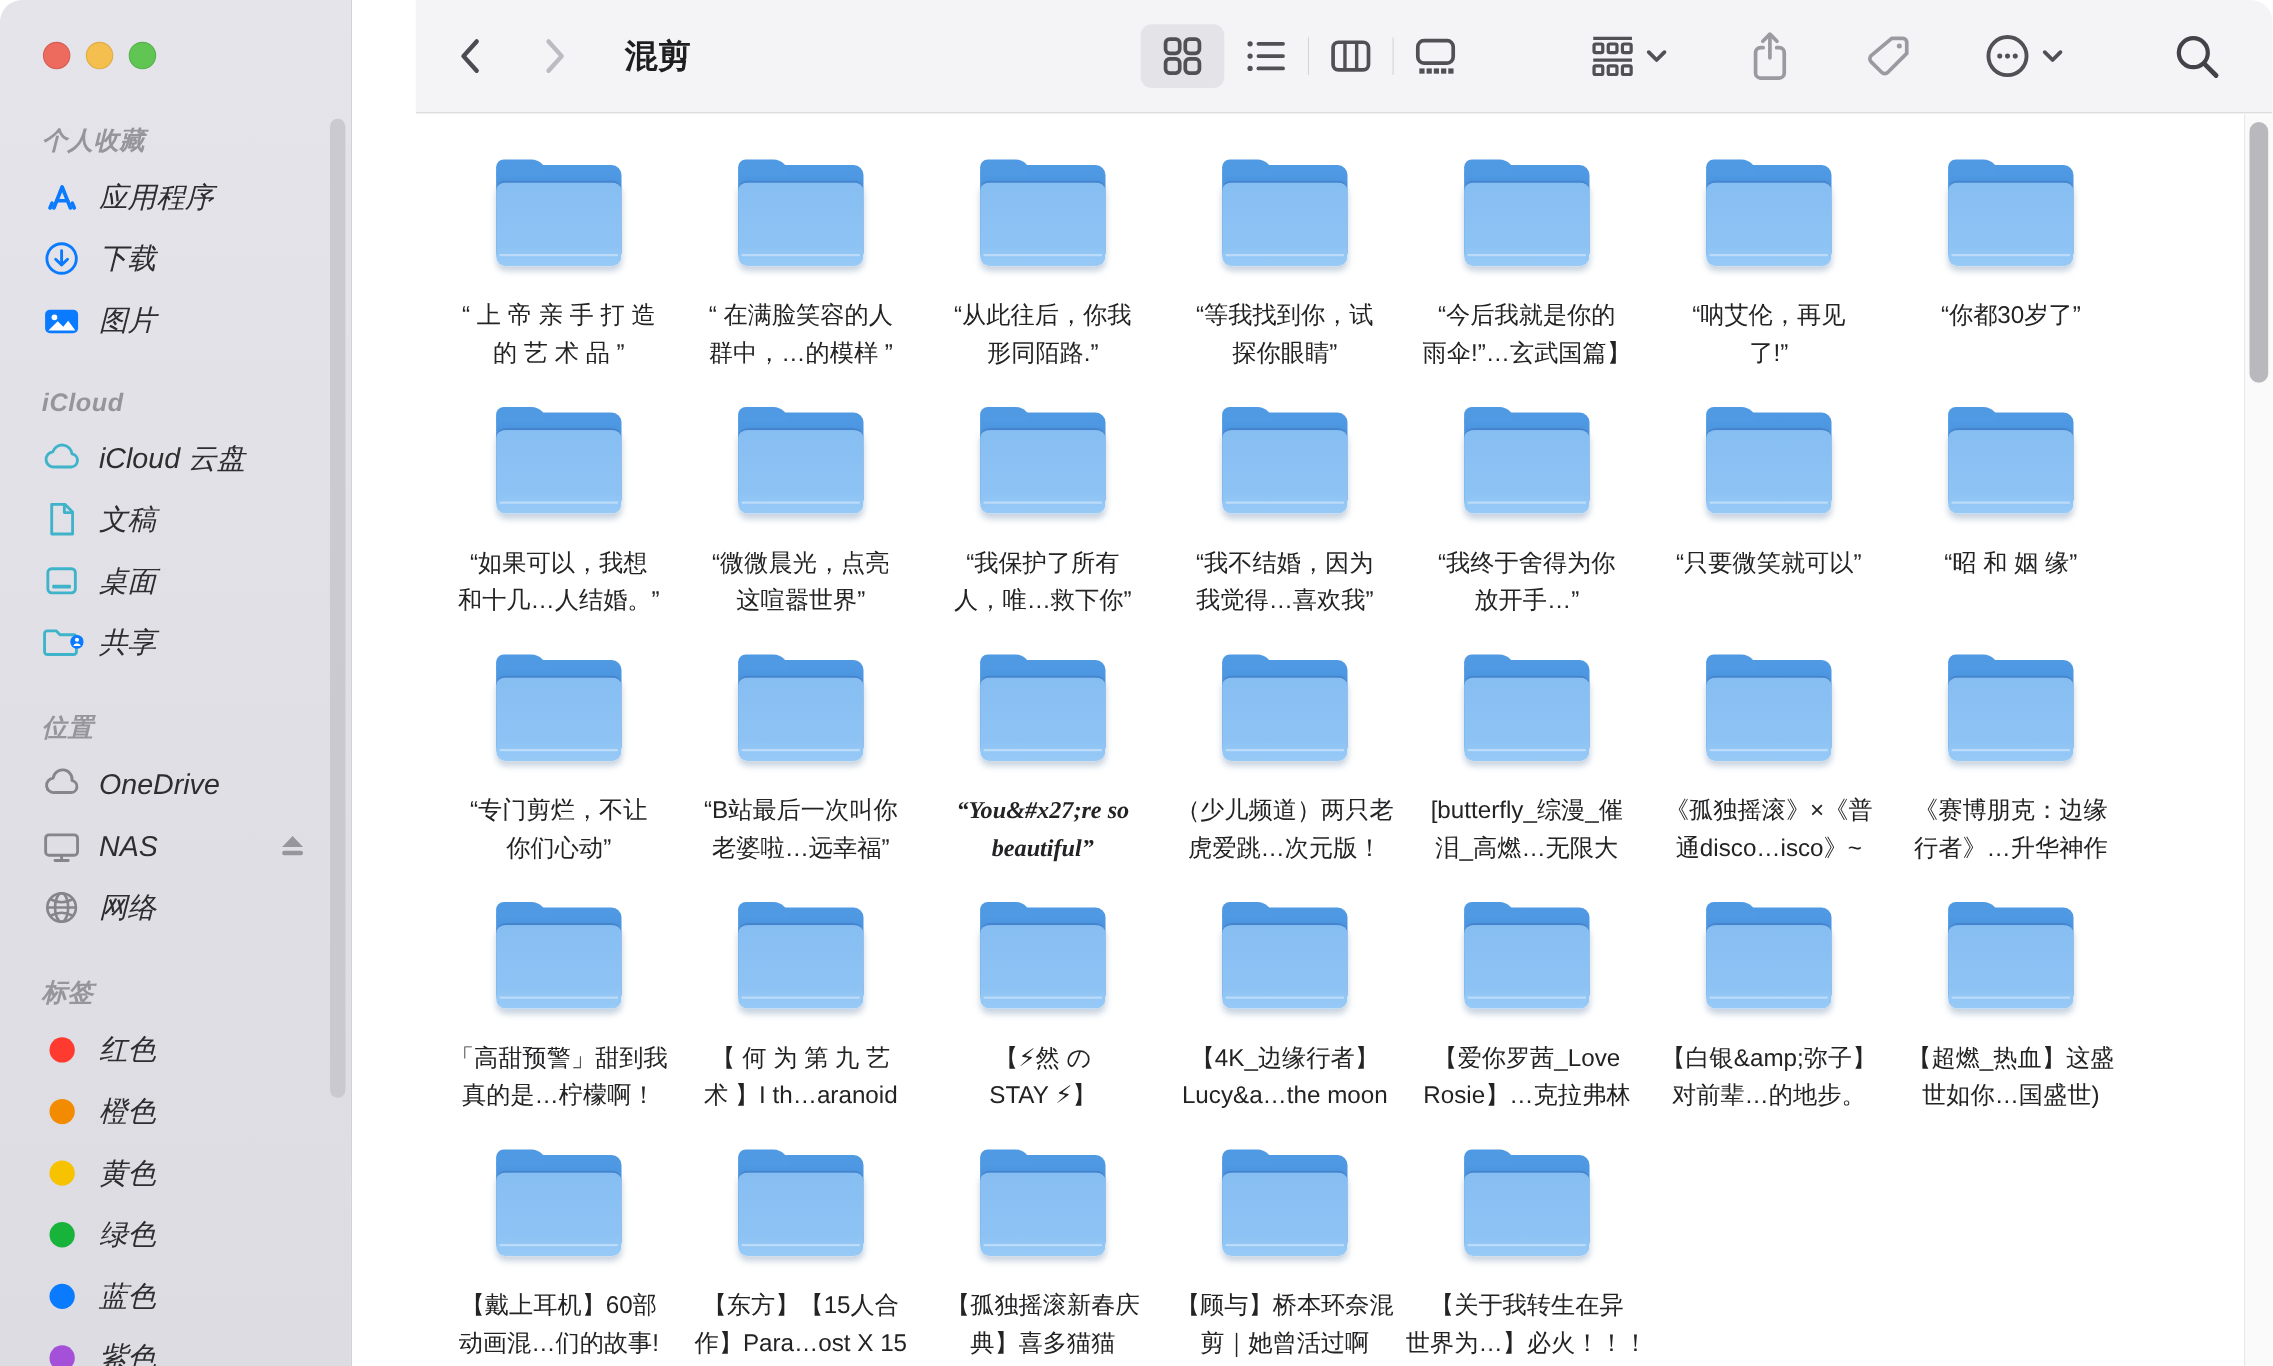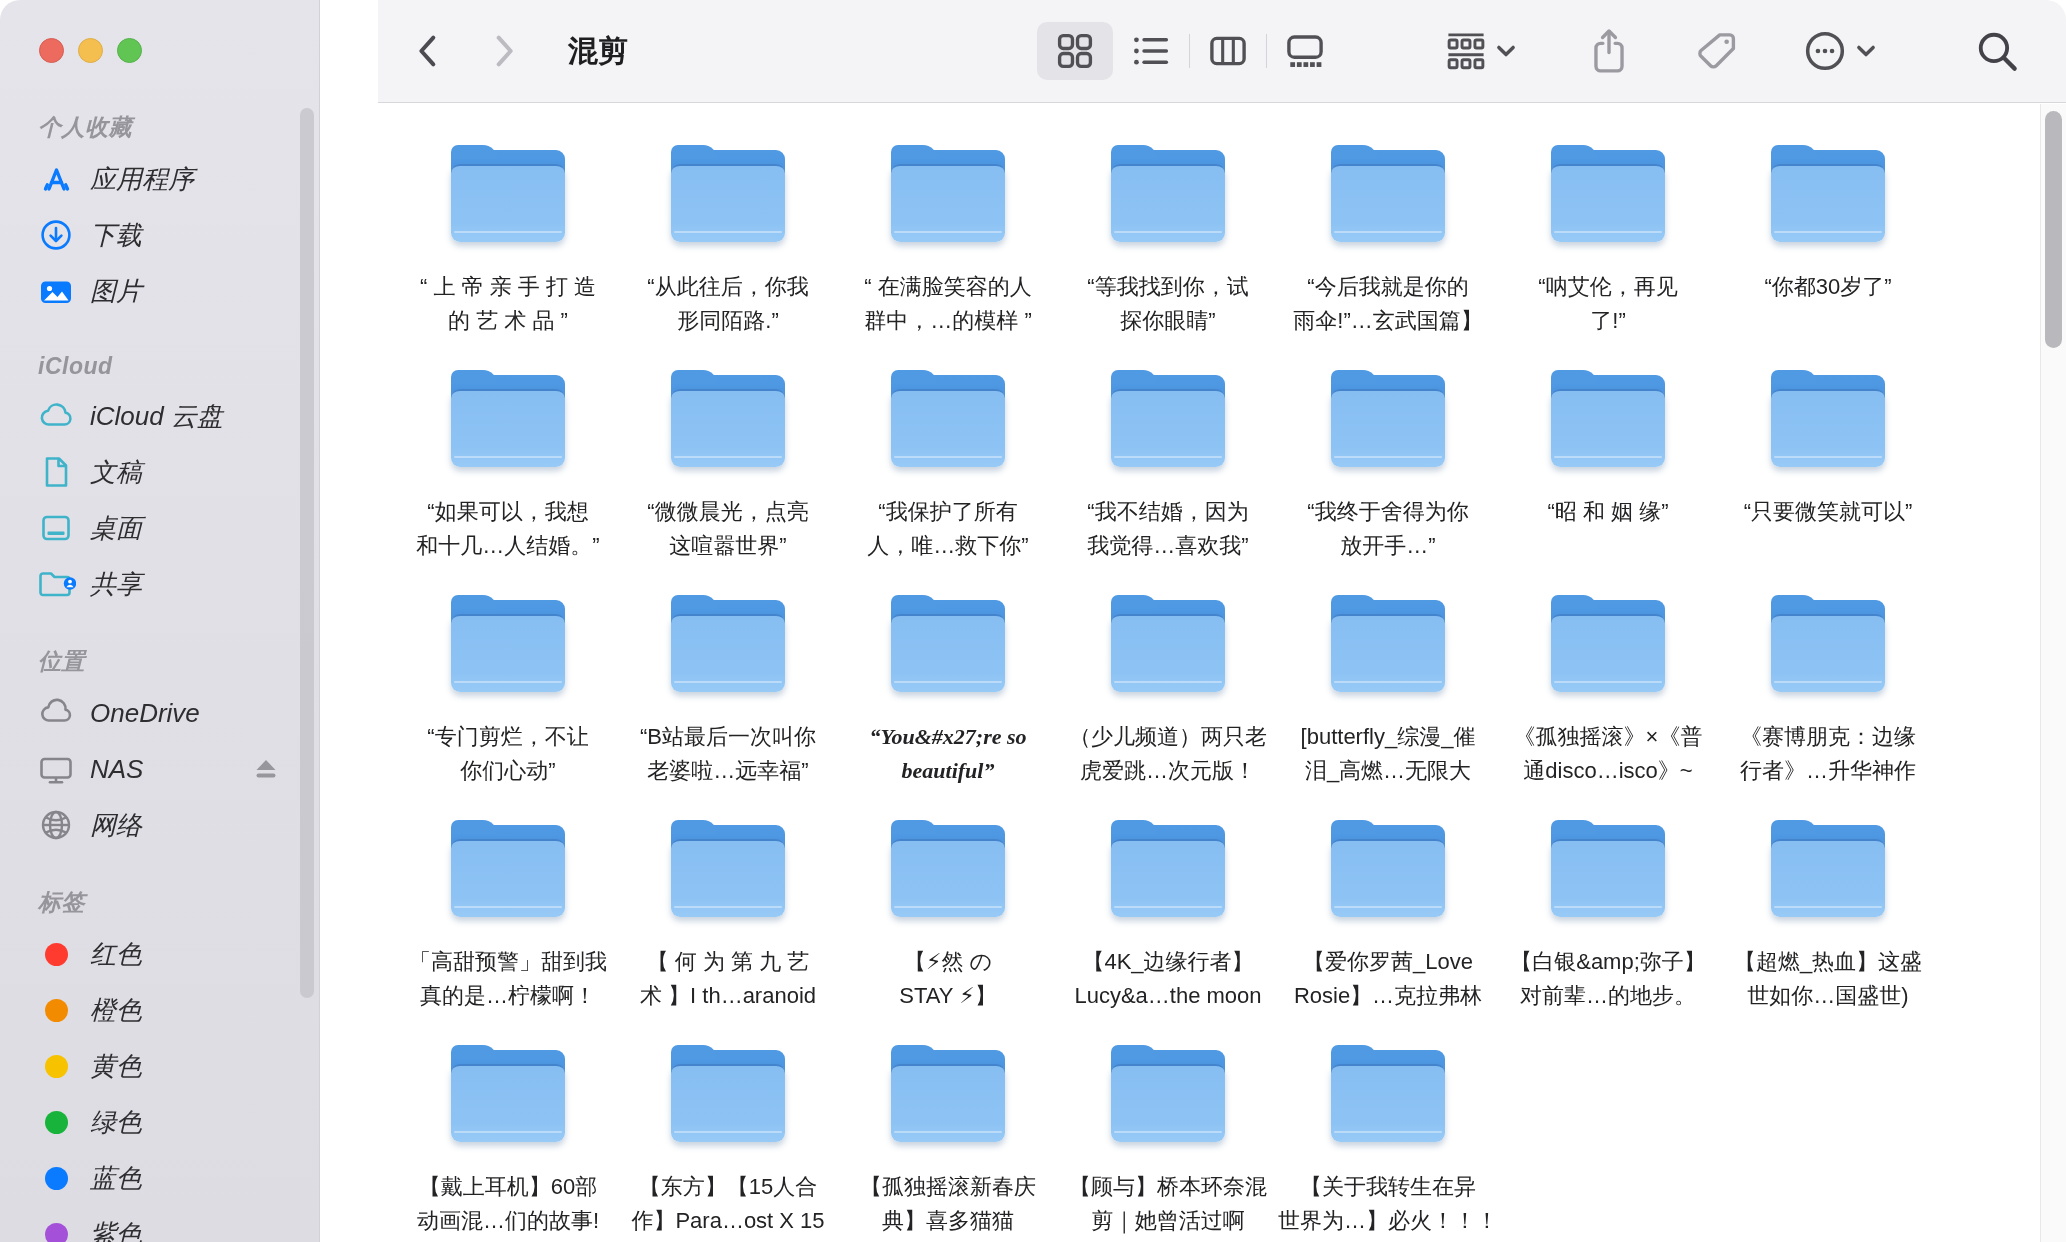--- a/index.html
+++ b/index.html
@@ -381,40 +381,40 @@
       <div>“ 上 帝 亲 手 打 造</div>
       <div>的 艺 术 品 ”</div>
     </div>
   </div>
           <div class="cell">
     <div class="folder">
       <div class="folder-back"></div>
               <div class="folder-front"></div>
     </div>
     <div class="name">
+      <div>“ 在满脸笑容的人</div>
+      <div>群中，…的模样 ”</div>
+    </div>
+  </div>
+          <div class="cell">
+    <div class="folder">
+      <div class="folder-back"></div>
+              <div class="folder-front"></div>
+    </div>
+    <div class="name">
       <div>“从此往后，你我</div>
       <div>形同陌路.”</div>
     </div>
   </div>
           <div class="cell">
     <div class="folder">
       <div class="folder-back"></div>
               <div class="folder-front"></div>
     </div>
     <div class="name">
-      <div>“ 在满脸笑容的人</div>
-      <div>群中，…的模样 ”</div>
-    </div>
-  </div>
-          <div class="cell">
-    <div class="folder">
-      <div class="folder-back"></div>
-              <div class="folder-front"></div>
-    </div>
-    <div class="name">
       <div>“等我找到你，试</div>
       <div>探你眼睛”</div>
     </div>
   </div>
           <div class="cell">
     <div class="folder">
       <div class="folder-back"></div>
               <div class="folder-front"></div>
     </div>
     <div class="name">
@@ -491,31 +491,31 @@
       <div>“我终于舍得为你</div>
       <div>放开手…”</div>
     </div>
   </div>
           <div class="cell">
     <div class="folder">
       <div class="folder-back"></div>
               <div class="folder-front"></div>
     </div>
     <div class="name">
+      <div>“只要微笑就可以”</div>
+
+    </div>
+  </div>
+          <div class="cell">
+    <div class="folder">
+      <div class="folder-back"></div>
+              <div class="folder-front"></div>
+    </div>
+    <div class="name">
       <div>“昭 和 姻 缘”</div>
-
-    </div>
-  </div>
-          <div class="cell">
-    <div class="folder">
-      <div class="folder-back"></div>
-              <div class="folder-front"></div>
-    </div>
-    <div class="name">
-      <div>“只要微笑就可以”</div>
 
     </div>
   </div>
           <div class="cell">
     <div class="folder">
       <div class="folder-back"></div>
               <div class="folder-front"></div>
     </div>
     <div class="name">
       <div>“专门剪烂，不让</div>

